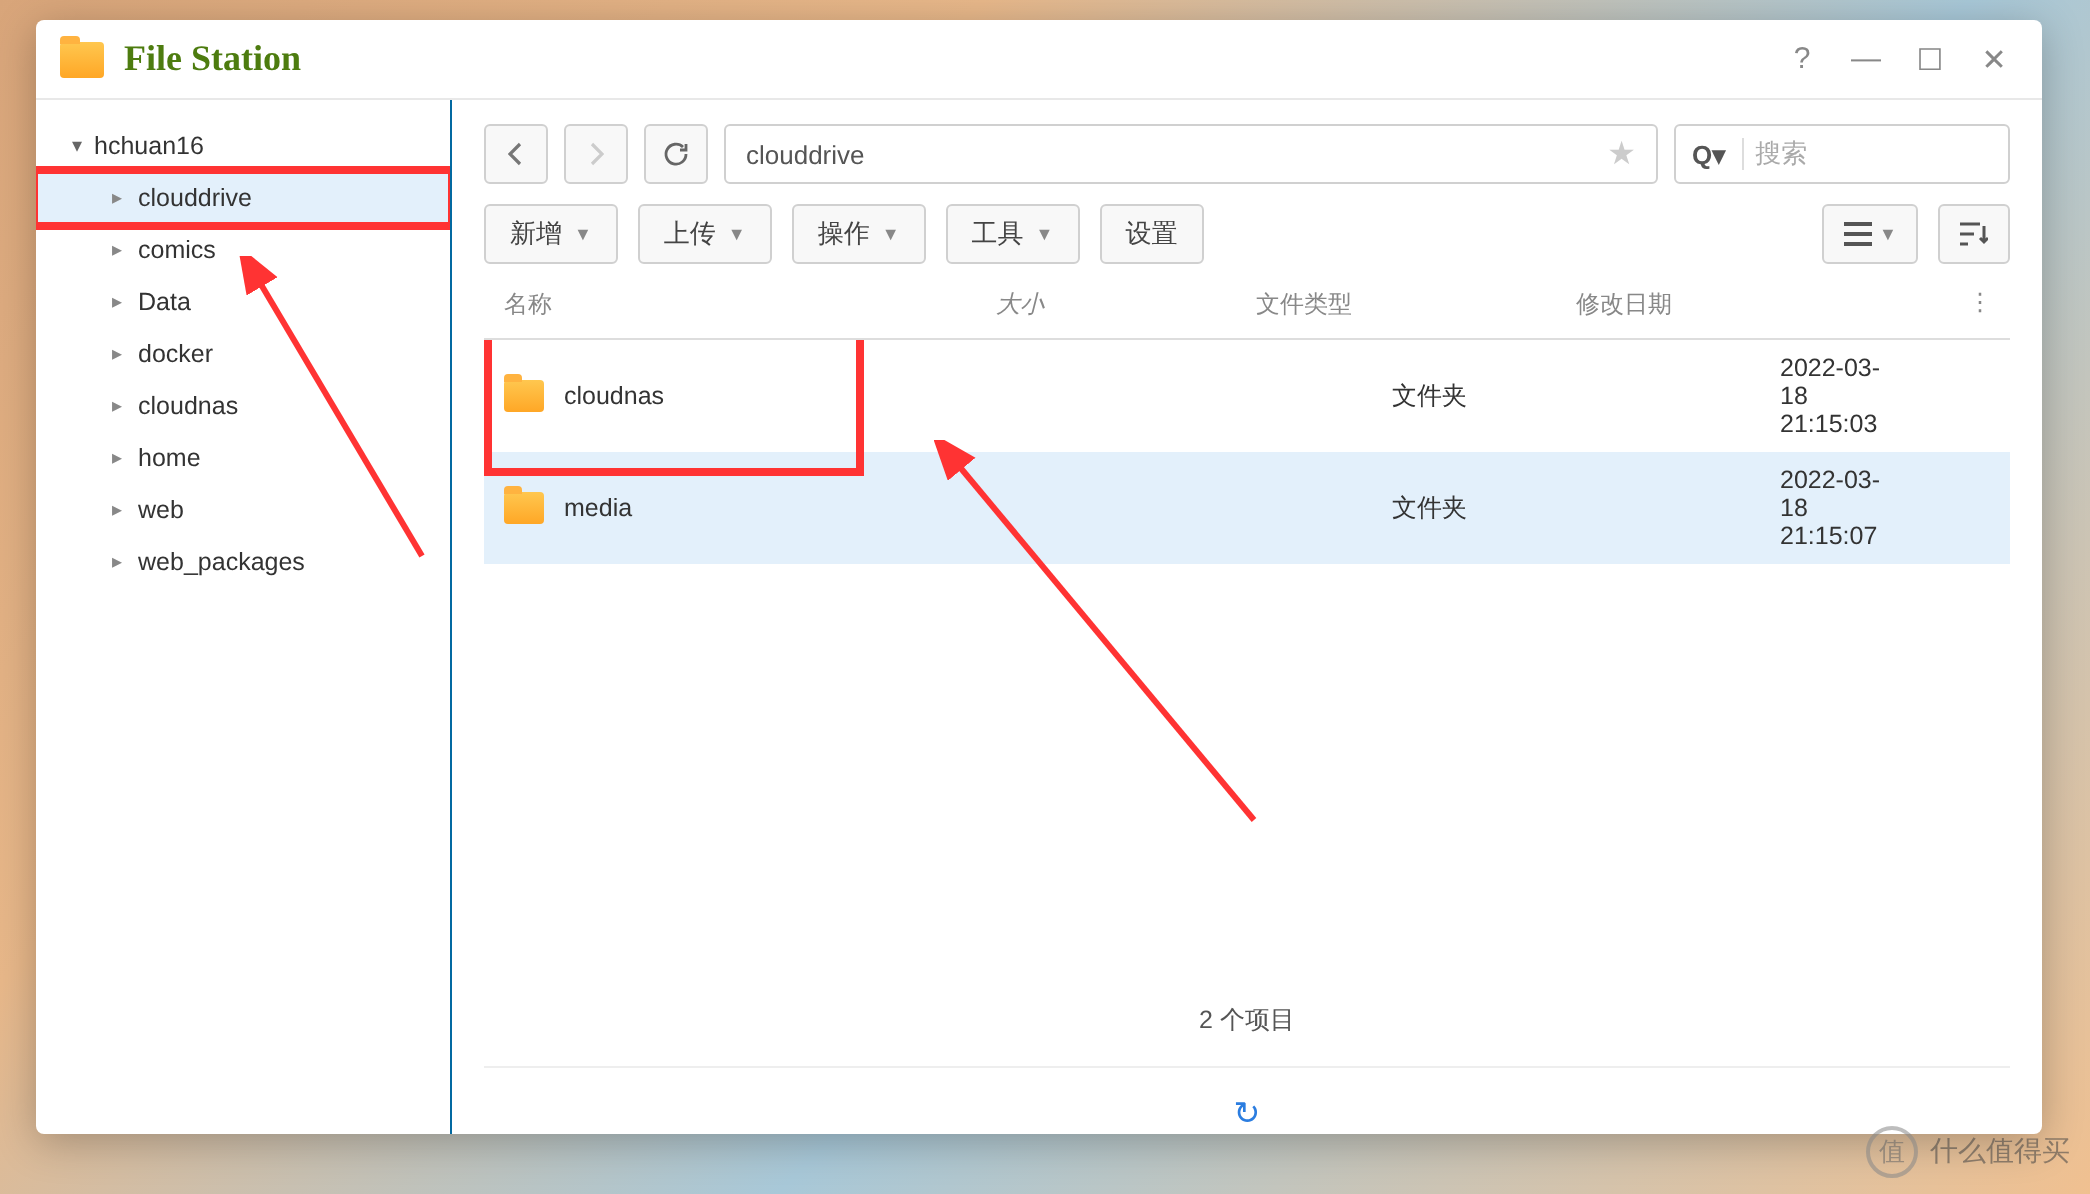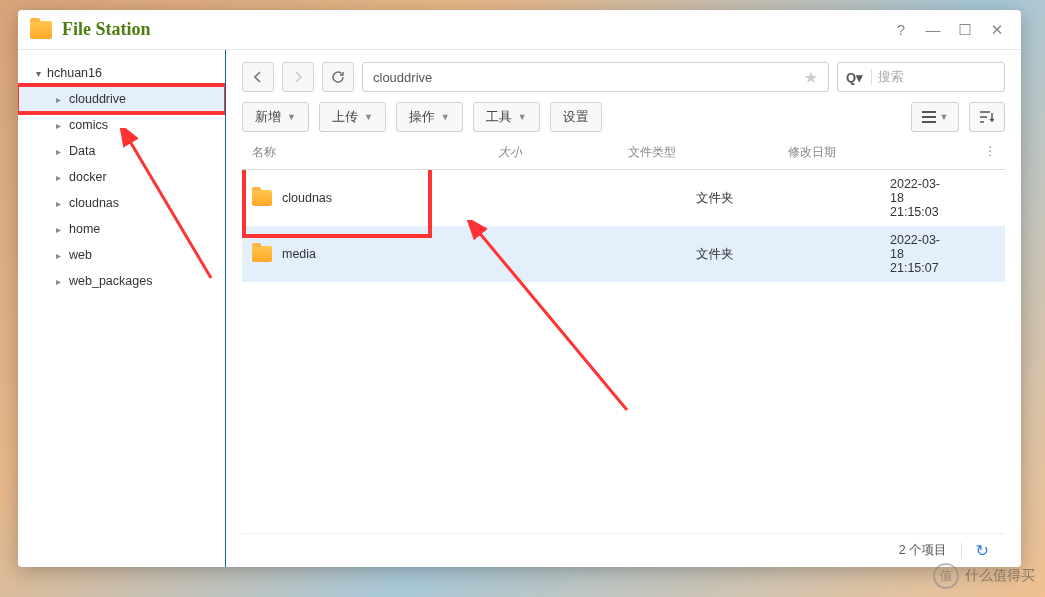--- a/index.html
+++ b/index.html
@@ -288,20 +288,21 @@
     .statusbar {
       height: 34px;
       border-top: 1px solid #eee;
       display: flex;
       align-items: center;
       justify-content: flex-end;
       padding: 0 16px;
       gap: 14px;
       font-size: 12.5px;
       color: #555;
+      flex-direction: column;
     }
     .refresh-ico { color: #2b7de0; font-size: 16px; cursor: pointer; }
     .watermark {
       position: absolute;
       right: 10px;
       bottom: 8px;
       display: flex;
       align-items: center;
       gap: 6px;
       opacity: 0.55;

